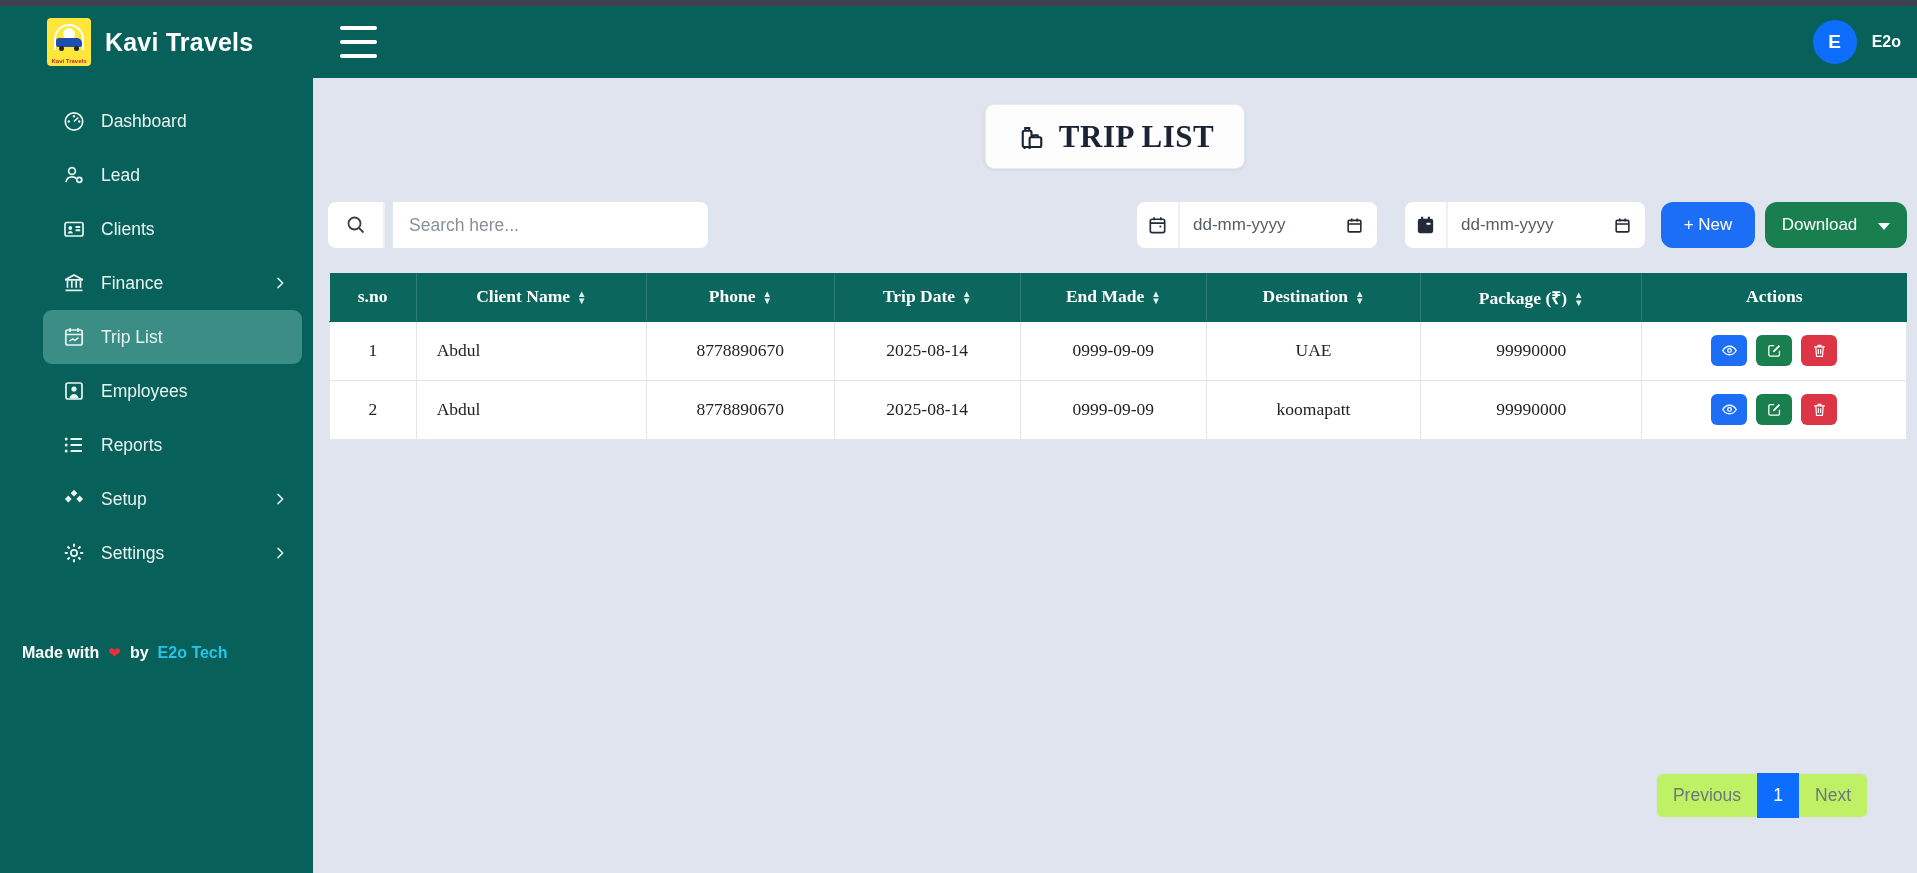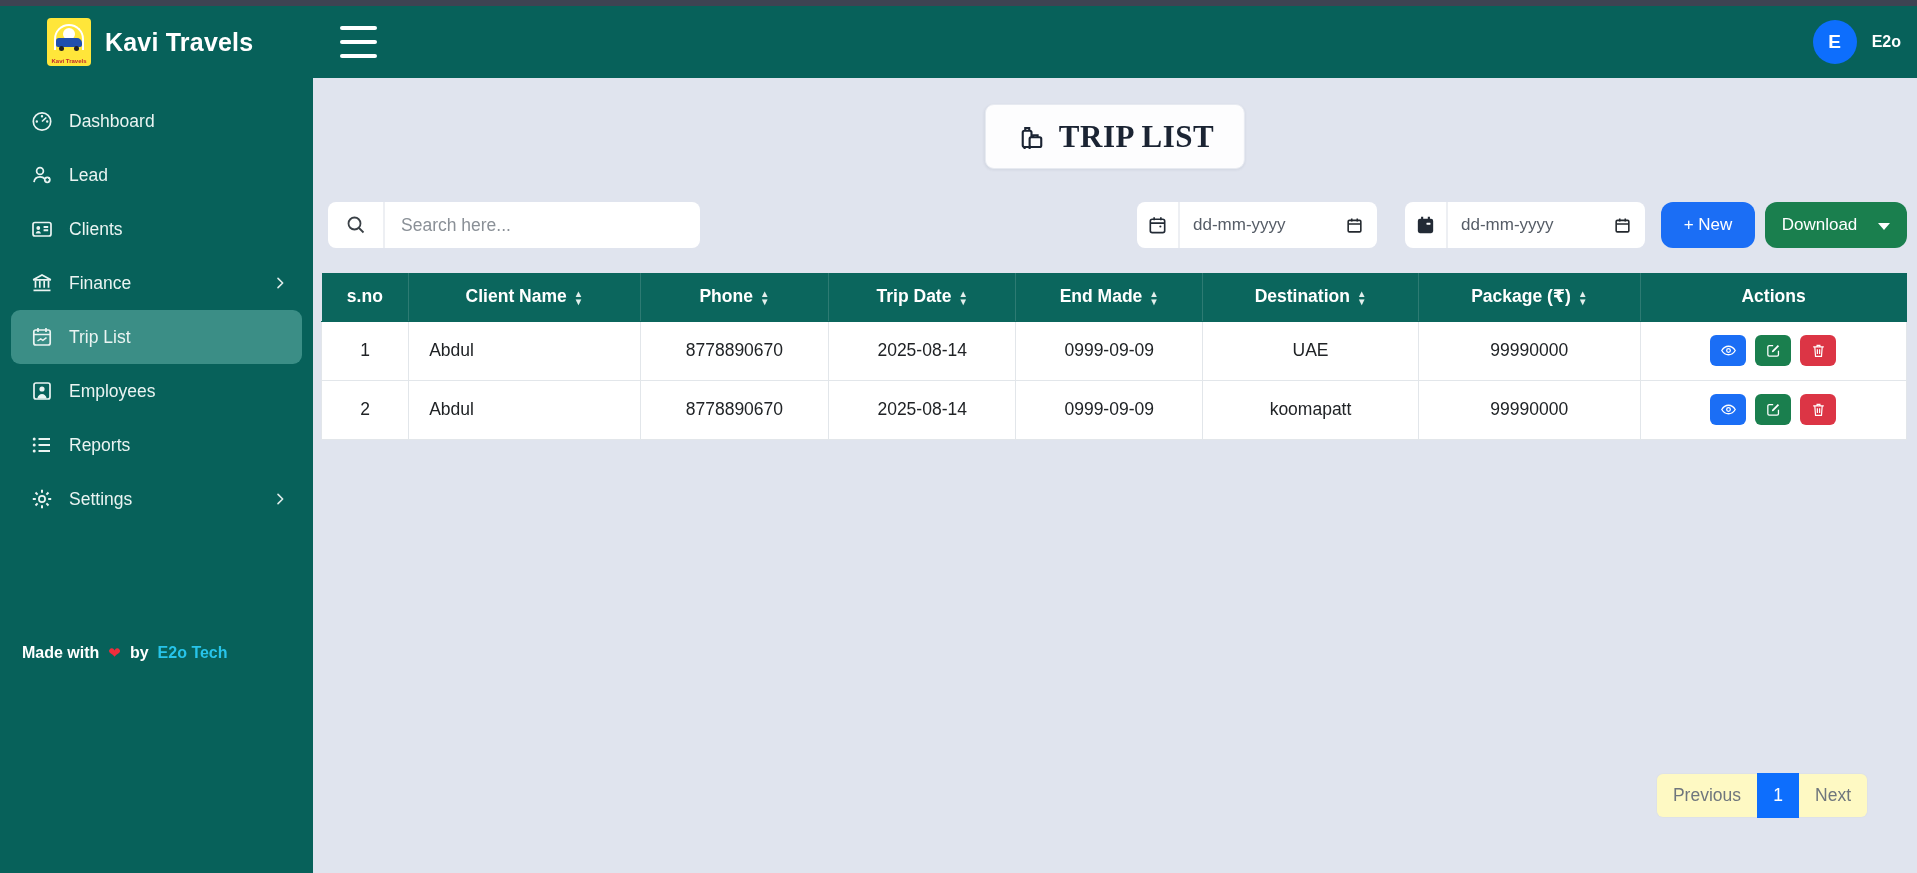--- a/index.html
+++ b/index.html
@@ -22,71 +22,71 @@
   .logo-text { position:absolute; left:0; right:0; bottom:2px; text-align:center; font-size:6px; font-weight:bold; color:#c2282d; }
   .brand-name { color:#fff; font-size:25px; font-weight:bold; letter-spacing:.2px; }
   .hamburger { position:absolute; left:340px; top:20px; width:37px; height:32px; display:flex; flex-direction:column; justify-content:space-between; cursor:pointer; }
   .hamburger div { height:4px; background:#fff; border-radius:2px; }
   .user-area { position:absolute; right:16px; top:14px; display:flex; align-items:center; gap:15px; cursor:pointer; }
   .avatar { width:44px; height:44px; border-radius:50%; background:#0d6efd; color:#fff; font-weight:bold; font-size:19px; display:flex; align-items:center; justify-content:center; }
   .user-name { color:#fff; font-size:16px; font-weight:bold; }
 
   
   .sidebar { position:absolute; top:78px; left:0; bottom:0; width:313px; background:#07615a; z-index:4; }
-  .side-list { padding-top:16px; }
+  .side-list { padding-top:16px;padding-left:32px; }
   .side-item { display:flex; align-items:center; height:54px; margin:0 11px; padding:0 14px 0 19px; border-radius:9px; color:#eaf4f2; font-size:17.5px; cursor:pointer; }
   .side-item .icn { width:24px; height:24px; margin-right:15px; color:#eaf4f2; flex:0 0 auto; }
   .side-item.active { background:#3b8e86; }
   .side-item .chev { margin-left:auto; width:16px; height:16px; color:#dfecea; }
   .side-footer { position:absolute; left:22px; top:566px; display:flex; align-items:center; gap:9px; font-size:16px; font-weight:bold; color:#fff; }
   .heart { color:#ef2d3c; font-size:15px; }
   .credit-link { color:#27c4ea; cursor:pointer; }
 
   
   .main { position:absolute; left:313px; top:78px; right:0; bottom:0; background:#e0e4ee; }
 
   .title-card { position:absolute; left:50%; transform:translateX(-50%); top:26px; height:65px; padding:0 30px; background:#fdfdfe; border:1px solid #e7eaf1; border-radius:9px; box-shadow:0 1px 3px rgba(20,30,60,.07); display:flex; align-items:center; gap:13px; }
   .title-card .t-icn { width:30px; height:30px; color:#1b2433; }
   .page-title { font-family:"Liberation Serif","DejaVu Serif",serif; font-weight:bold; font-size:31px; color:#1b2433; letter-spacing:.5px; }
 
   
   .toolbar { position:absolute; left:15px; right:10px; top:124px; height:46px; display:flex; align-items:center; }
   .search-group { display:flex; height:46px; }
   .search-icon-box { width:57px; background:#fff; border-radius:8px 0 0 8px; border-right:2px solid #edeff3; display:flex; align-items:center; justify-content:center; color:#3a4046; }
-  .search-input { width:315px; height:46px; border:none; border-radius:0 8px 8px 0; padding:6px 16px; font-size:17.5px; color:#333; outline:none; background:#fff; font-family:inherit; }
+  .search-input { width:315px; height:46px; border:none; border-radius:0 8px 8px 0; padding:6px 16px; font-size:17.5px; color:#333; outline:none; background:#fff; font-family:inherit;margin-left:8px; }
   .search-input::placeholder { color:#8a9097; }
   .tb-spacer { flex:1; }
   .date-group { display:flex; height:46px; margin-right:28px; }
   .date-icon-box { width:43px; background:#fff; border-radius:8px 0 0 8px; border-right:2px solid #edeff3; display:flex; align-items:center; justify-content:center; color:#222a35; }
   .date-input { width:197px; background:#fff; border-radius:0 8px 8px 0; display:flex; align-items:center; padding:0 13px; font-size:17px; color:#565d67; cursor:pointer; }
   .date-input .picker { margin-left:auto; color:#23282e; width:19px; height:19px; }
   .btn { height:46px; border:none; border-radius:12px; font-size:17px; color:#fff; cursor:pointer; font-family:inherit; display:flex; align-items:center; justify-content:center; }
   .btn-new { width:94px; background:#1b6ef5; font-weight:500; margin-left:-6px; }
   .btn-download { width:142px; background:#1a7f4e; margin-left:10px; gap:21px; }
   .caret { width:0; height:0; border-left:6px solid transparent; border-right:6px solid transparent; border-top:7px solid #fff; margin-top:2px; }
 
   
-  .table-wrap { position:absolute; left:8px; right:10px; top:195px; }
+  .table-wrap { position:absolute; left:16px; right:10px; top:195px;font-family:Liberation Serif, serif; }
   table { width:100%; border-collapse:collapse; }
   thead th { background:#0b665d; color:#fff; font-size:17.5px; font-weight:bold; height:48px; border-right:1px solid rgba(255,255,255,.14); border-bottom:1px solid #0b665d; text-align:center; padding:0 8px; }
   thead th:last-child { border-right:none; }
   thead th.sortable { cursor:pointer; }
   .sort { display:inline-flex; flex-direction:column; vertical-align:middle; margin-left:7px; font-size:9.5px; line-height:7.5px; color:#e2efec; }
   tbody td { background:#fff; height:59px; font-size:17.5px; color:#202326; text-align:center; border:1px solid #e2e6ea; padding:0 10px; }
   tbody td.cell-client { text-align:left; padding-left:20px; }
   .actions-cell { display:flex; gap:9px; justify-content:center; align-items:center; }
   .act-btn { width:36px; height:31px; border:none; border-radius:6px; color:#fff; display:flex; align-items:center; justify-content:center; cursor:pointer; }
   .act-view { background:#1b6ef5; }
   .act-edit { background:#1a7f4e; }
   .act-delete { background:#dc3545; }
   .act-btn svg { width:17px; height:17px; }
 
   
   .pagination { position:absolute; right:49px; top:695px; display:flex; height:45px; }
-  .page-item { display:flex; align-items:center; justify-content:center; font-size:17.5px; cursor:pointer; border:1px solid #dde1e8; background:#fef9c3; color:#6f767d; }
+  .page-item { display:flex; align-items:center; justify-content:center; font-size:17.5px; cursor:pointer; border:1px solid #dde1e8; background:#bef264; color:#6f767d; }
   .page-prev { padding:0 16px; border-radius:7px 0 0 7px; border-right:none; }
   .page-next { padding:0 16px; border-radius:0 7px 7px 0; border-left:none; }
   .page-current { width:42px; background:#0d6efd; border-color:#0d6efd; color:#fff; font-weight:500; }
 </style>
 </head>
 <body>
 
 <div class="topstrip"></div>
 
 <div class="header">
@@ -182,20 +182,33 @@
         <span>Employees</span>
       </div>
       <div class="side-item">
         <span class="icn">
           <svg viewBox="0 0 24 24" fill="none" stroke="currentColor" stroke-width="1.7">
             <path d="M4.2 6h.01M4.2 12h.01M4.2 18h.01" stroke-width="3" stroke-linecap="round"></path>
             <path d="M8.5 6h11.5M8.5 12h11.5M8.5 18h11.5" stroke-width="2"></path>
           </svg>
         </span>
         <span>Reports</span>
+      </div>
+      <div class="side-item">
+        <span class="icn">
+          <svg viewBox="0 0 24 24" fill="currentColor">
+            <path d="M12 2.8l3.4 3.4L12 9.6 8.6 6.2z M6.3 8.6l3.4 3.4-3.4 3.4-3.4-3.4z M17.7 8.6l3.4 3.4-3.4 3.4-3.4-3.4z"></path>
+          </svg>
+        </span>
+        <span>Setup</span>
+        <span class="chev">
+          <svg viewBox="0 0 24 24" fill="none" stroke="currentColor" stroke-width="2.4" stroke-linecap="round" stroke-linejoin="round">
+            <path d="M9 5l7 7-7 7"></path>
+          </svg>
+        </span>
       </div>
       <div class="side-item">
         <span class="icn">
           <svg viewBox="0 0 24 24" fill="none" stroke="currentColor" stroke-width="1.7">
             <circle cx="12" cy="12" r="3.1"></circle>
             <path d="M12 2.8v3M12 18.2v3M2.8 12h3M18.2 12h3M5.5 5.5l2.1 2.1M16.4 16.4l2.1 2.1M18.5 5.5l-2.1 2.1M7.6 16.4l-2.1 2.1" stroke-width="2"></path>
           </svg>
         </span>
         <span>Settings</span>
         <span class="chev">

